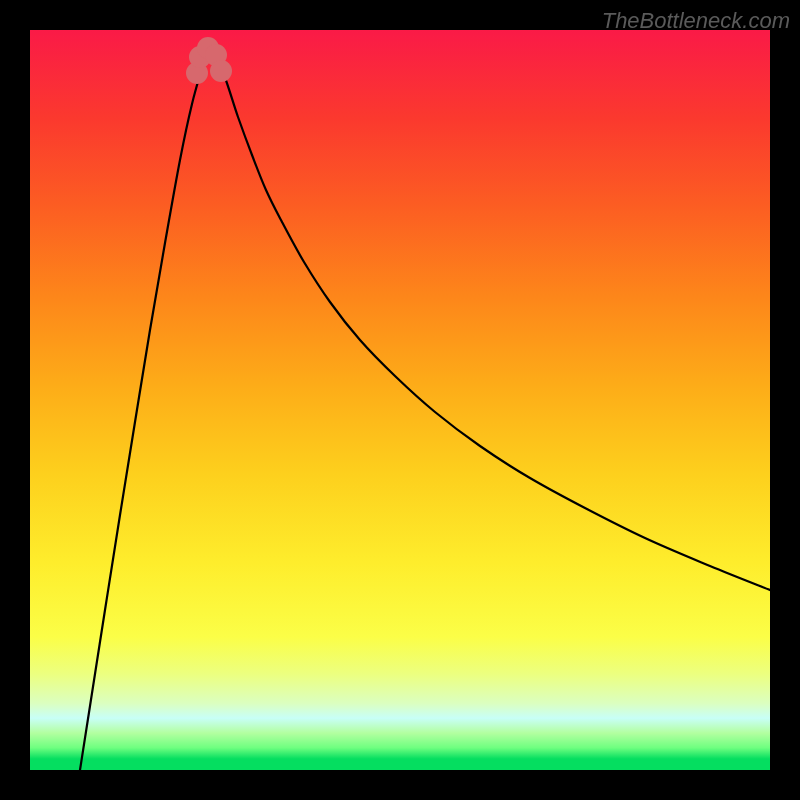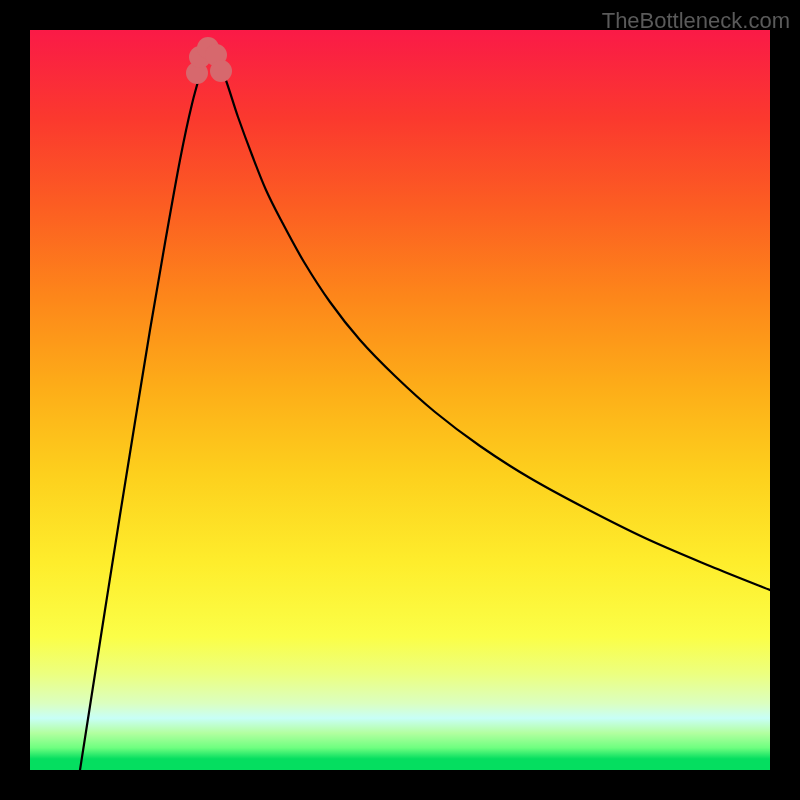--- a/index.html
+++ b/index.html
@@ -11,20 +11,21 @@
     overflow: hidden;
     font-family: Arial, Helvetica, sans-serif;
   }
   .frame {
     position: absolute;
     top: 0;
     left: 0;
     width: 800px;
     height: 800px;
     background: #000;
+    font-style: italic;
   }
   .plot {
     position: absolute;
     top: 30px;
     left: 30px;
     width: 740px;
     height: 740px;
     overflow: hidden;
   }
   .gradient-main {

